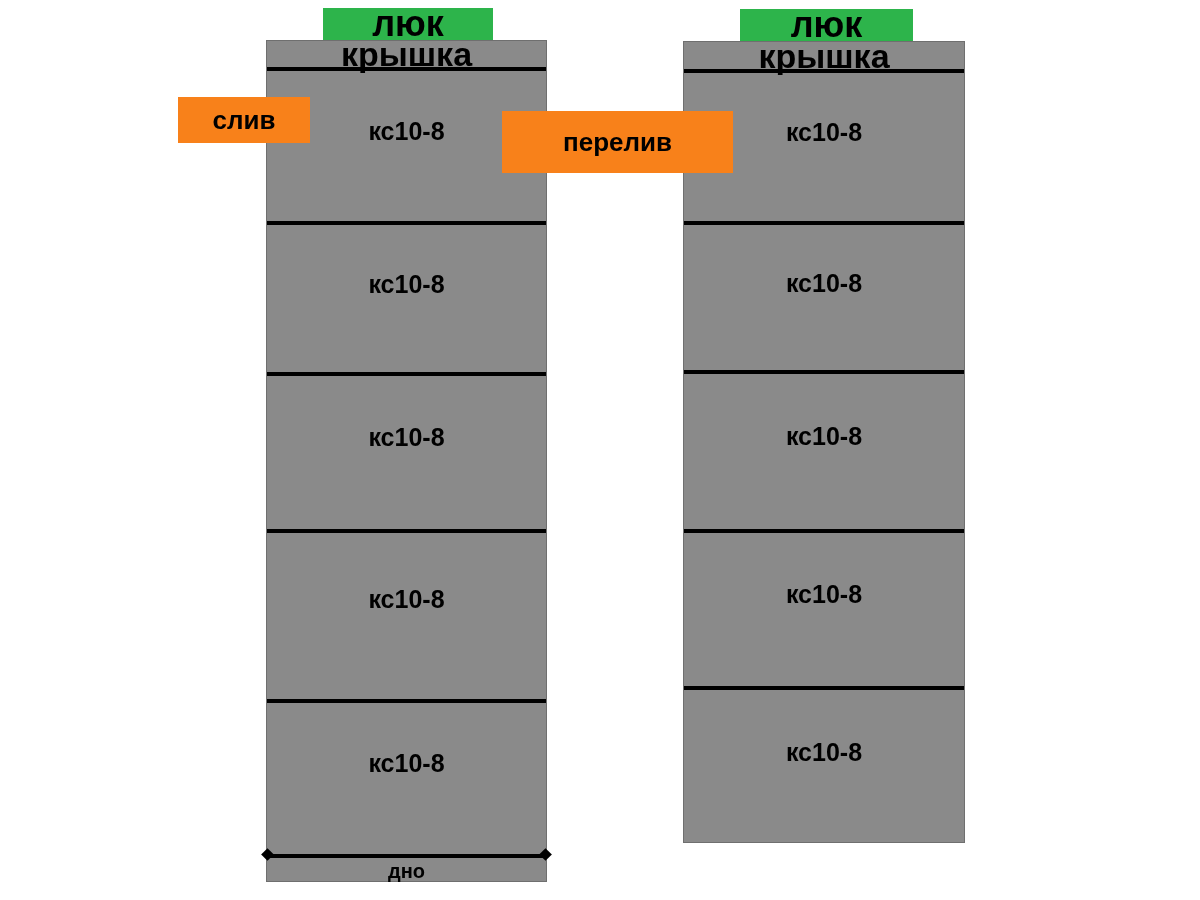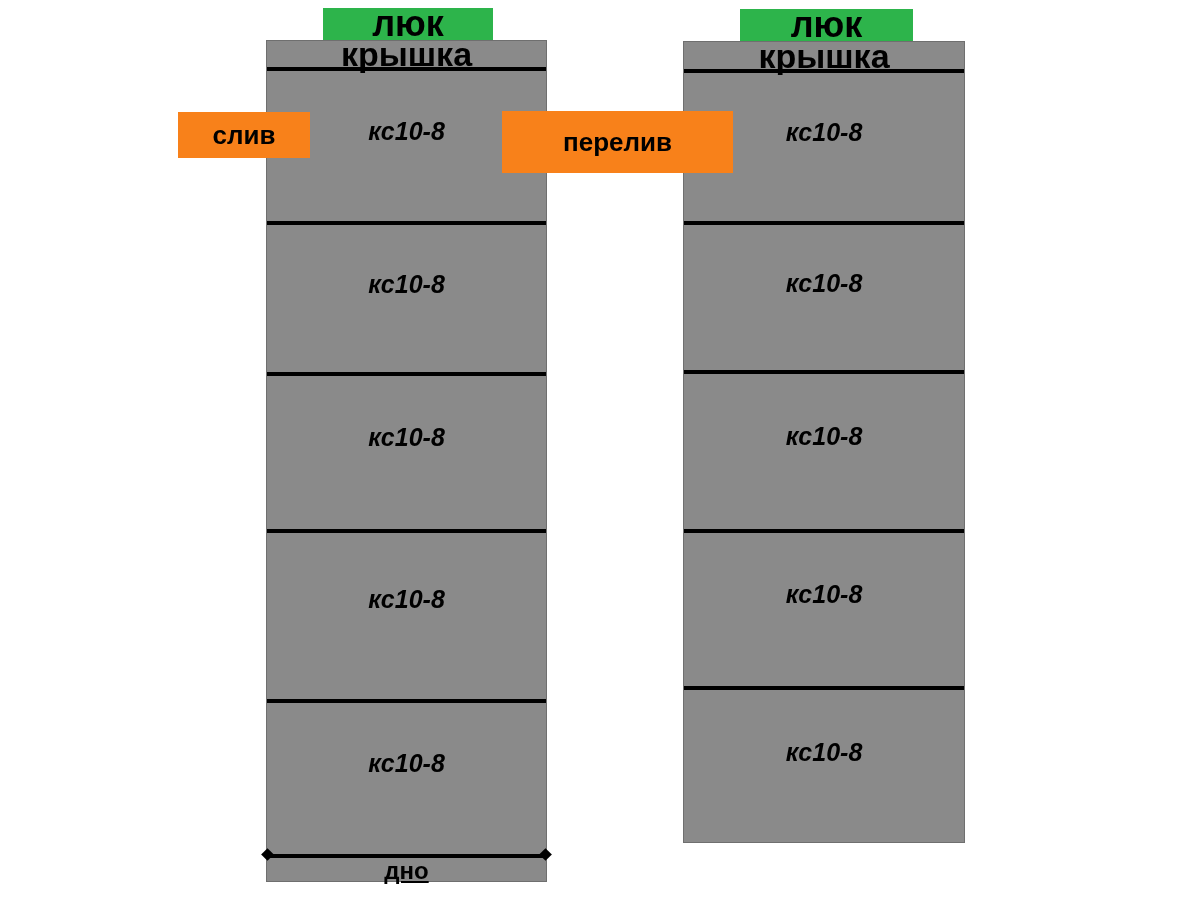--- a/index.html
+++ b/index.html
@@ -18,51 +18,51 @@
   .tank{position:absolute;background:var(--gray);border:1px solid var(--edge);}
   .tank-left{left:266px;top:40px;width:281px;height:842px;}
   .tank-right{left:683px;top:41px;width:282px;height:802px;}
 
   .cover{width:100%;display:flex;align-items:center;justify-content:center;
     border-bottom:4px solid var(--line);
     font-weight:700;font-size:34px;color:#000;line-height:1;}
   .tank-left .cover{height:30px;}
   .tank-right .cover{height:31px;}
 
-  .ring{position:relative;width:100%;border-bottom:4px solid var(--line);font-style:italic;}
+  .ring{position:relative;width:100%;border-bottom:4px solid var(--line);}
   .ring.last-no-line{border-bottom:none;}
   .ring-label{position:absolute;left:50%;top:40%;transform:translate(-50%,-50%);
     font-weight:700;font-size:25px;color:#000;white-space:nowrap;}
 
   
   .tl-r1{height:154px;} .tl-r2{height:151px;} .tl-r3{height:157px;}
   .tl-r4{height:170px;} .tl-r5{height:155px;}
   
   .tr-r1{height:152px;} .tr-r2{height:149px;} .tr-r3{height:159px;}
   .tr-r4{height:157px;} .tr-r5{height:154px;}
 
   .bottom-band{height:25px;display:flex;align-items:center;justify-content:center;
-    font-weight:700;font-size:24px;color:#000;line-height:1;text-decoration:underline;}
+    font-weight:700;font-size:20px;color:#000;line-height:1;}
 
   
   .cap{position:absolute;width:9px;height:9px;background:var(--line);
     transform:rotate(45deg);top:809px;}
   .cap-left{left:-4px;}
   .cap-right{right:-4px;}
 
   
   .hatch{position:absolute;background:var(--green);display:flex;align-items:center;
     justify-content:center;font-weight:700;font-size:36px;color:#000;z-index:3;}
   .hatch-left{left:323px;top:8px;width:170px;height:32px;}
   .hatch-right{left:740px;top:9px;width:173px;height:32px;}
 
   
   .pipe{position:absolute;background:var(--orange);display:flex;align-items:center;
     justify-content:center;font-weight:700;font-size:26px;color:#000;z-index:5;}
-  .pipe-drain{left:178px;top:112px;width:132px;height:46px;}
+  .pipe-drain{left:178px;top:97px;width:132px;height:46px;}
   .pipe-overflow{left:502px;top:111px;width:231px;height:62px;}
 </style>
 </head>
 <body>
 
 <div class="canvas">
 
   <div class="hatch hatch-left">
     <span>люк</span>
   </div>

